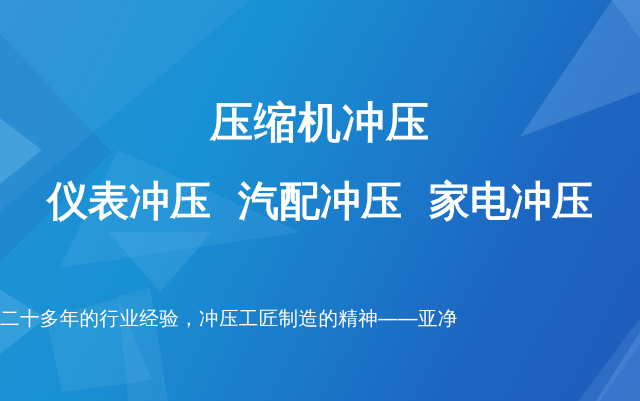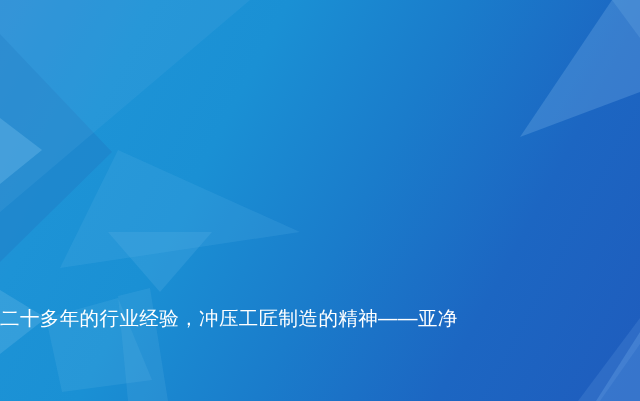--- a/index.html
+++ b/index.html
@@ -112,18 +112,22 @@
 
     <polygon points="118,296 150,288 168,401 128,401" fill="#6fbbe9" fill-opacity="0.16"></polygon>
 
     <polygon points="640,332 596,401 640,401" fill="#5d9ae0" fill-opacity="0.40"></polygon>
 
     <polygon points="640,318 578,401 600,401 640,344" fill="#6ea5e4" fill-opacity="0.20"></polygon>
   </svg>
 
   <div class="text-wrap">
 
+    <div class="title-main">压缩机冲压</div>
 
+    <div class="title-sub">
+      <span class="seg">仪表冲压</span><span class="gap"></span><span class="seg">汽配冲压</span><span class="gap"></span><span class="seg">家电冲压</span>
+    </div>
 
     <div class="tagline">二十多年的行业经验，冲压工匠制造的精神——亚净</div>
   </div>
 
 </div>
 
 </body></html>

